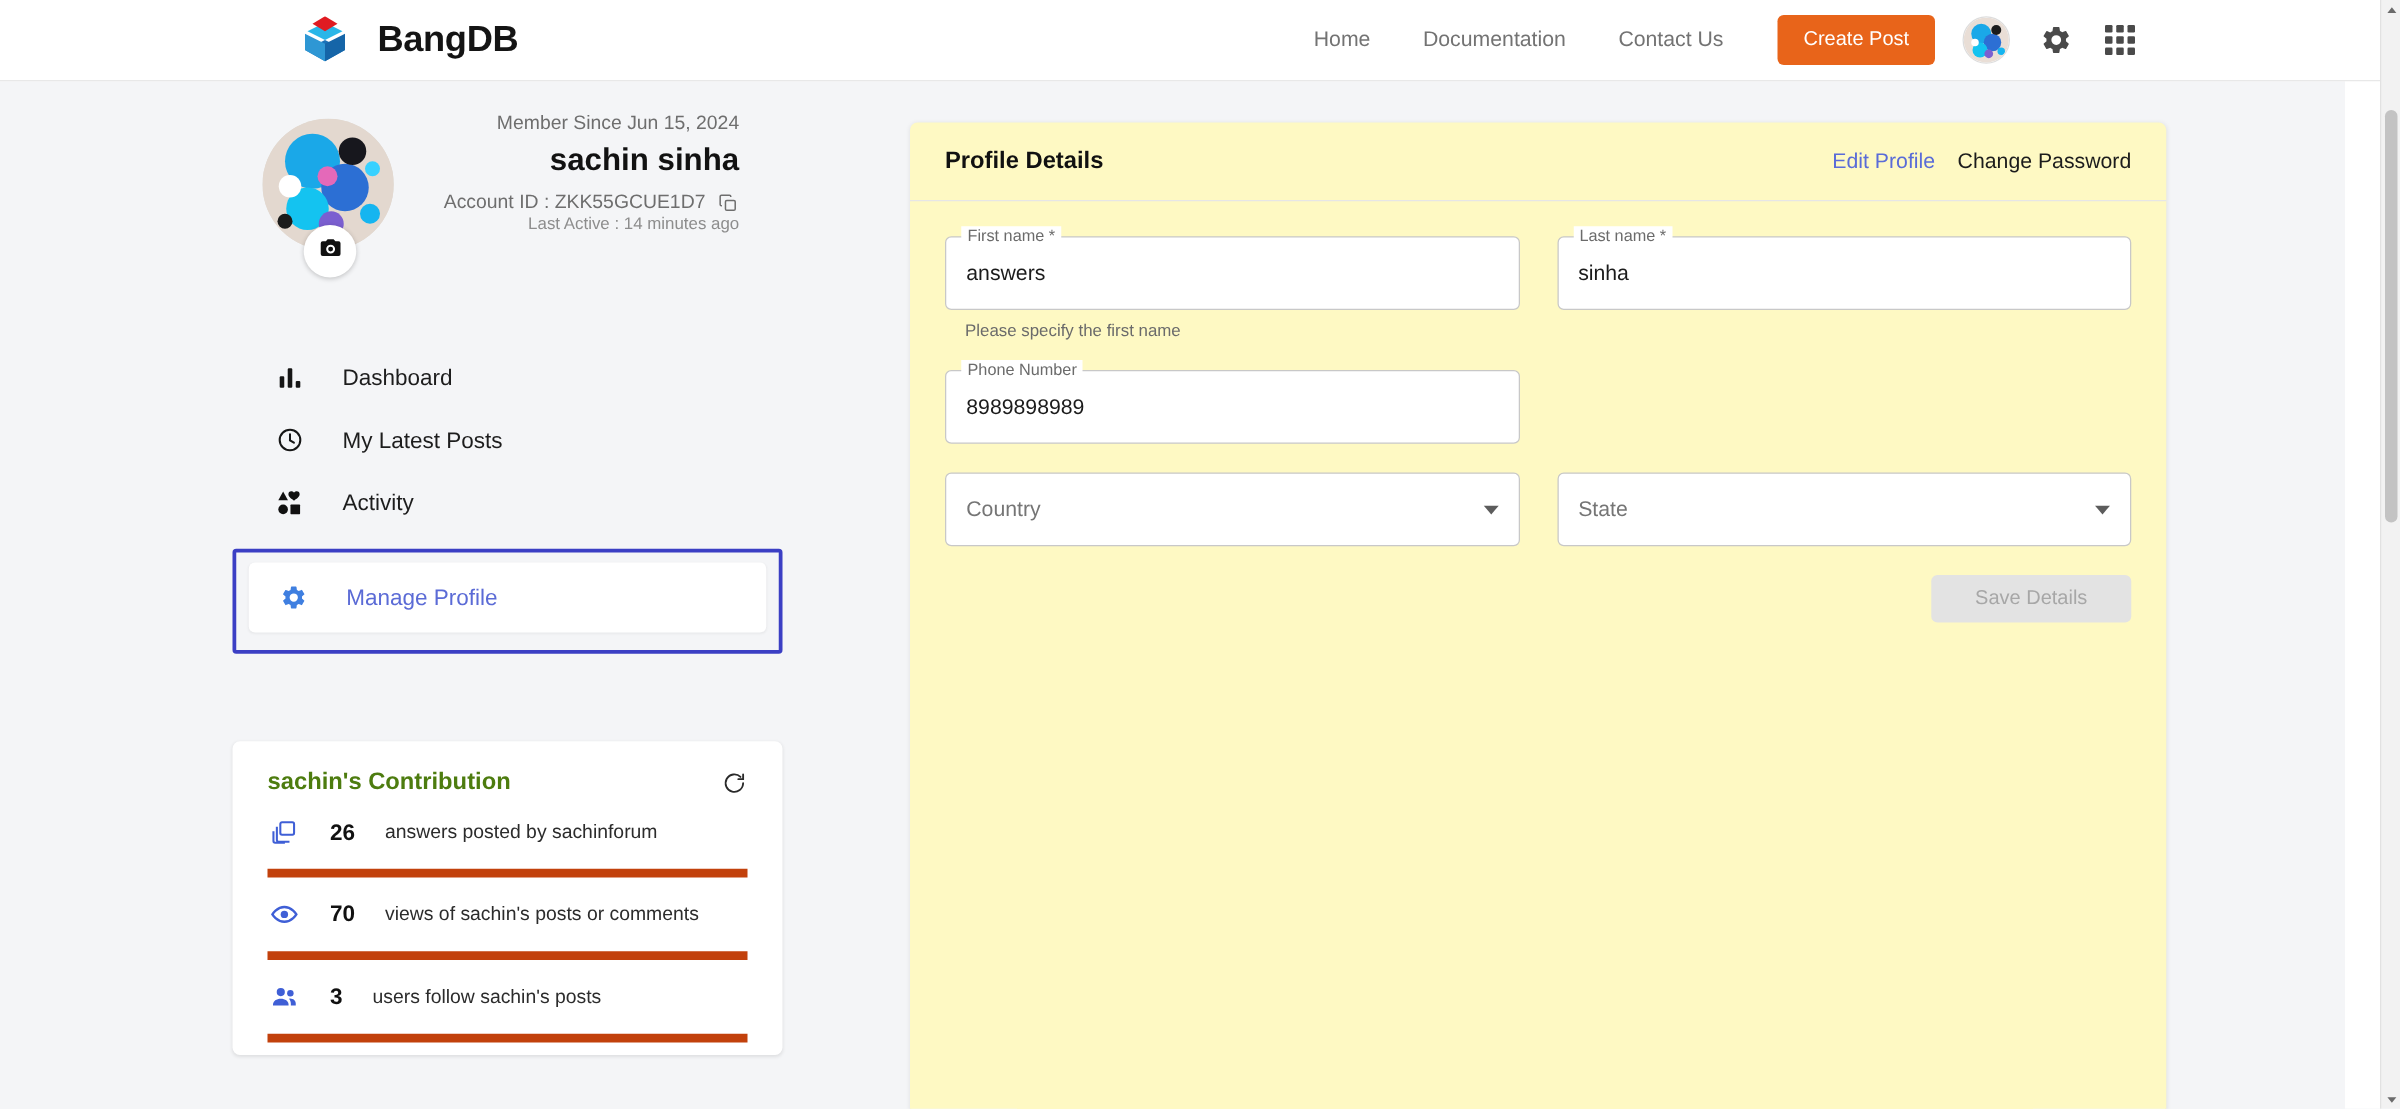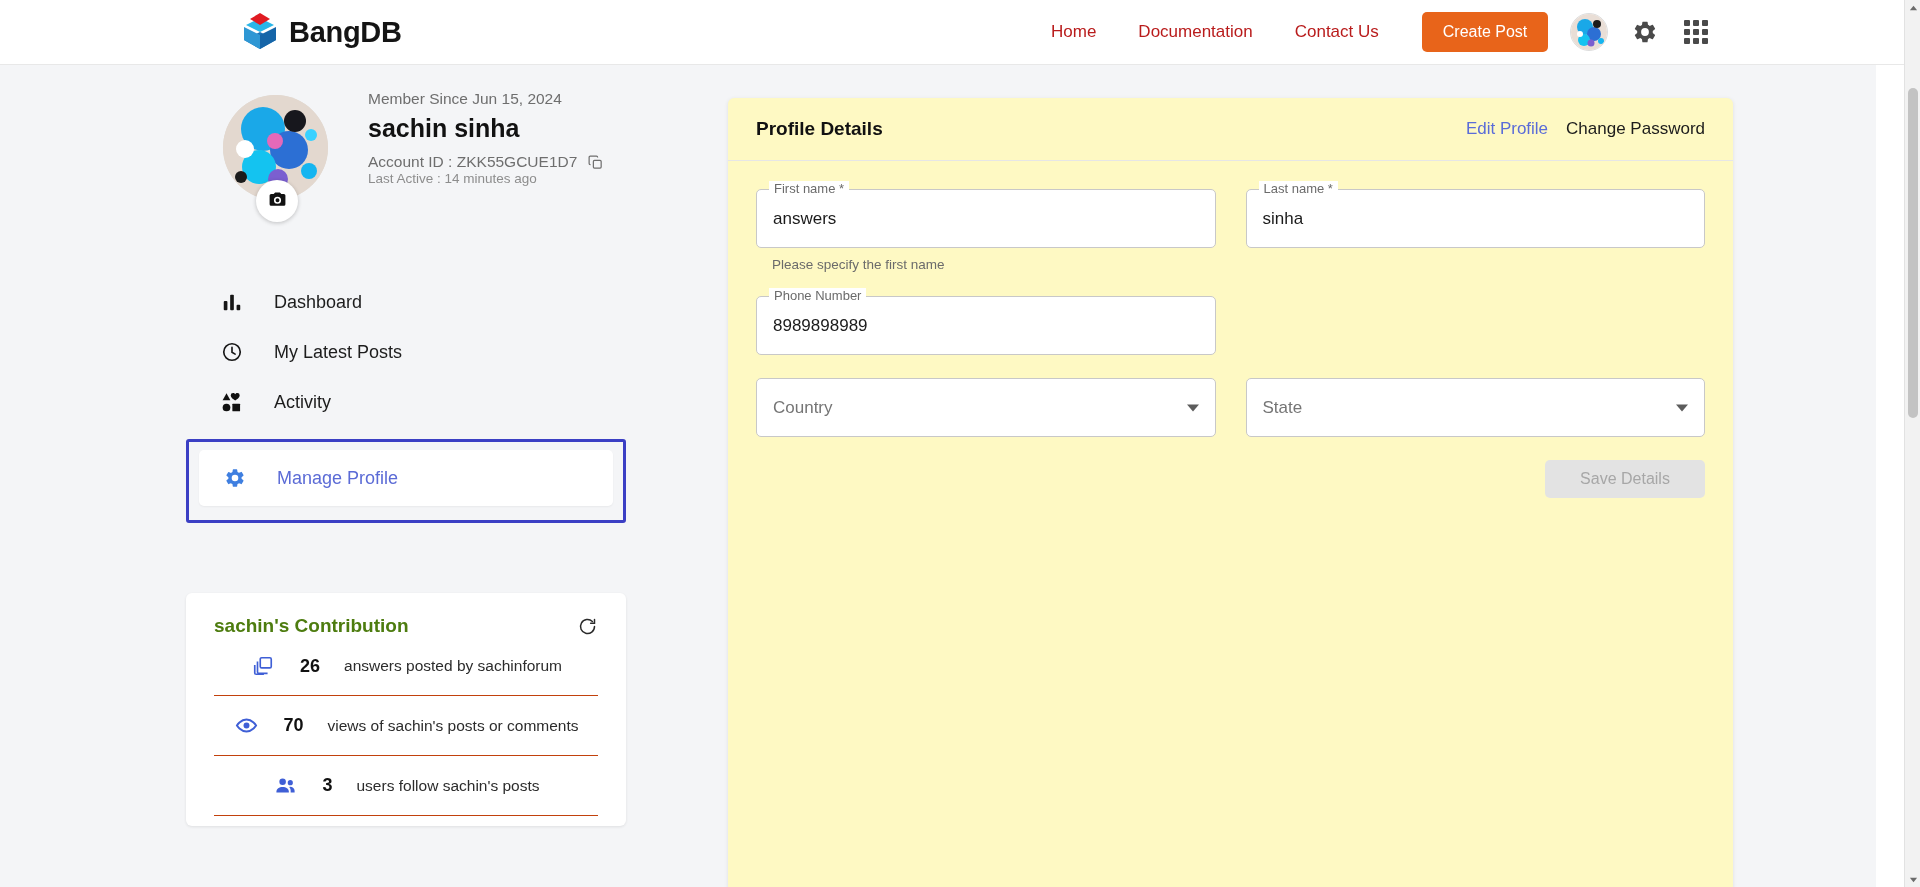--- a/index.html
+++ b/index.html
@@ -12,27 +12,27 @@
     position:relative;
   }
 
   
   .topbar{
     position:absolute; top:0; left:0; width:1920px; height:65px;
     background:#ffffff; border-bottom:1px solid #e8e8e8;
     display:flex; align-items:center;
     z-index:20;
   }
-  .brand{ position:absolute; left:240px; display:flex; align-items:center; gap:9px; }
+  .brand{ position:absolute; left:240px; display:flex; align-items:center; gap:22px; }
   .brand-logo{ width:40px; height:38px; }
   .brand-name{ font-size:29px; font-weight:700; color:#141414; letter-spacing:-.3px; }
 
   .nav{ position:absolute; left:1030px; display:flex; align-items:center; gap:0; }
   .nav a{
-    color:#b91c1c; font-size:17px; text-decoration:none; padding:0 21px; white-space:nowrap;
+    color:#737373; font-size:17px; text-decoration:none; padding:0 21px; white-space:nowrap;
   }
   .create-post{
     margin-left:22px;
     background:#e8641a; color:#fff; border:none; border-radius:5px;
     font-family:"Liberation Sans", sans-serif;
     font-size:16px; padding:11px 21px; cursor:pointer; white-space:nowrap;
   }
   .avatar-nav{
     width:38px; height:38px; border-radius:50%; margin-left:22px;
     overflow:hidden; border:1px solid #ddd; flex:none;
@@ -41,21 +41,21 @@
   .apps-nav{ margin-left:26px; width:24px; height:24px; display:grid;
     grid-template-columns:repeat(3,1fr); grid-template-rows:repeat(3,1fr); gap:3px; }
   .apps-nav i{ background:#4a4a4a; border-radius:1px; display:block; }
 
   
   .page{ position:absolute; top:65px; left:0; width:1920px; height:822px; }
 
   
   .leftcol{ position:absolute; left:180px; top:0; width:520px; }
 
-  .profile-head{ position:absolute; left:31px; top:25px; width:500px; height:150px; }
+  .profile-head{ position:absolute; left:18px; top:25px; width:500px; height:150px;text-align:right; }
   .avatar-big{
     position:absolute; left:12px; top:5px; width:105px; height:105px;
     border-radius:50%; overflow:hidden; background:#ded9d2;
   }
   .cam-badge{
     position:absolute; left:45px; top:90px; width:42px; height:42px;
     border-radius:50%; background:#fff; box-shadow:0 1px 4px rgba(0,0,0,.22);
     display:flex; align-items:center; justify-content:center;
     cursor:pointer;
   }
@@ -94,21 +94,21 @@
   .contrib{
     position:absolute; left:6px; top:528px; width:440px;
     background:#fff; border-radius:6px; box-shadow:0 1px 3px rgba(0,0,0,.09);
     padding:22px 28px 10px 28px;
   }
   .contrib-head{ display:flex; align-items:center; justify-content:space-between; }
   .contrib-title{ font-size:19px; font-weight:700; color:#4d7c0f; }
   .refresh-btn{ cursor:pointer; display:flex; }
   .contrib-row{
     display:flex; align-items:center; gap:24px;
-    padding:18px 0; border-bottom:1px solid #c2410c;justify-content:center;
+    padding:18px 0; border-bottom:7px solid #c2410c;
   }
   .contrib-row:first-of-type{ margin-top:14px; }
   .contrib-row .ci{ width:26px; display:flex; justify-content:center; flex:none; }
   .contrib-num{ font-size:18px; font-weight:700; color:#111; }
   .contrib-txt{ font-size:15.5px; color:#2c2c2c; }
 
   
   .panel{
     position:absolute; left:728px; top:33px; width:1005px; height:803px;
     background:#fef9c3; border-radius:6px; box-shadow:0 1px 4px rgba(0,0,0,.09);

